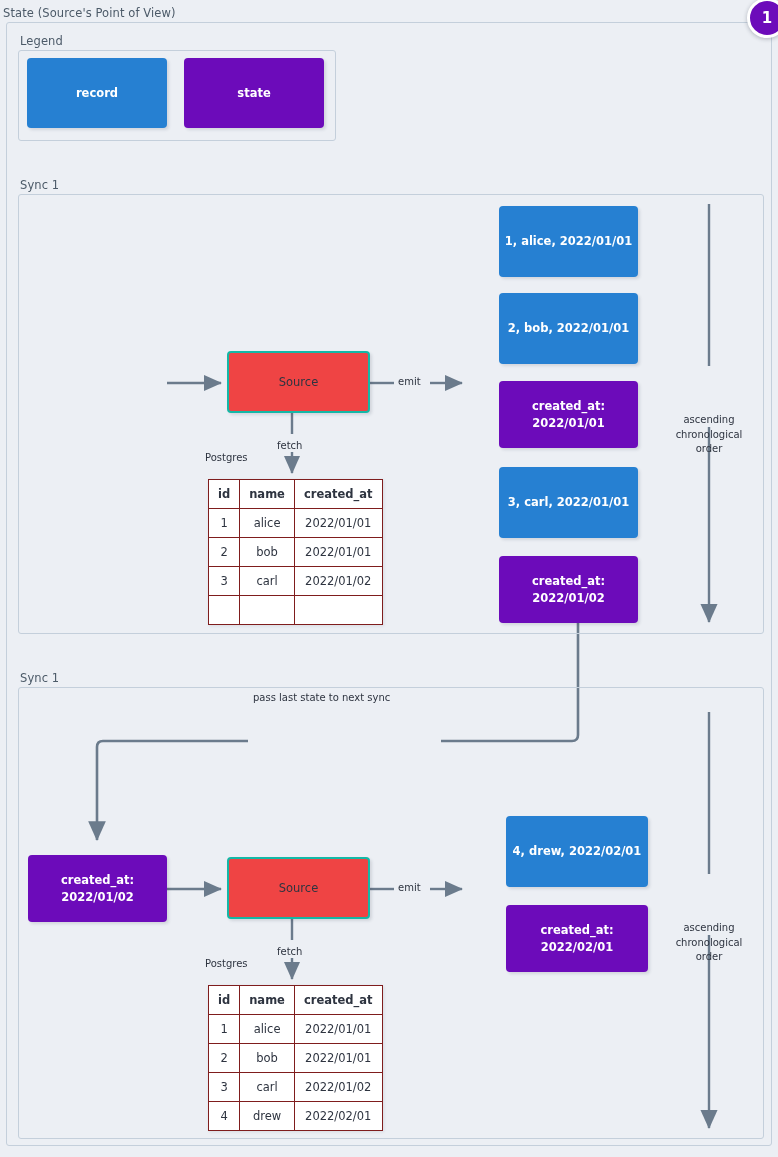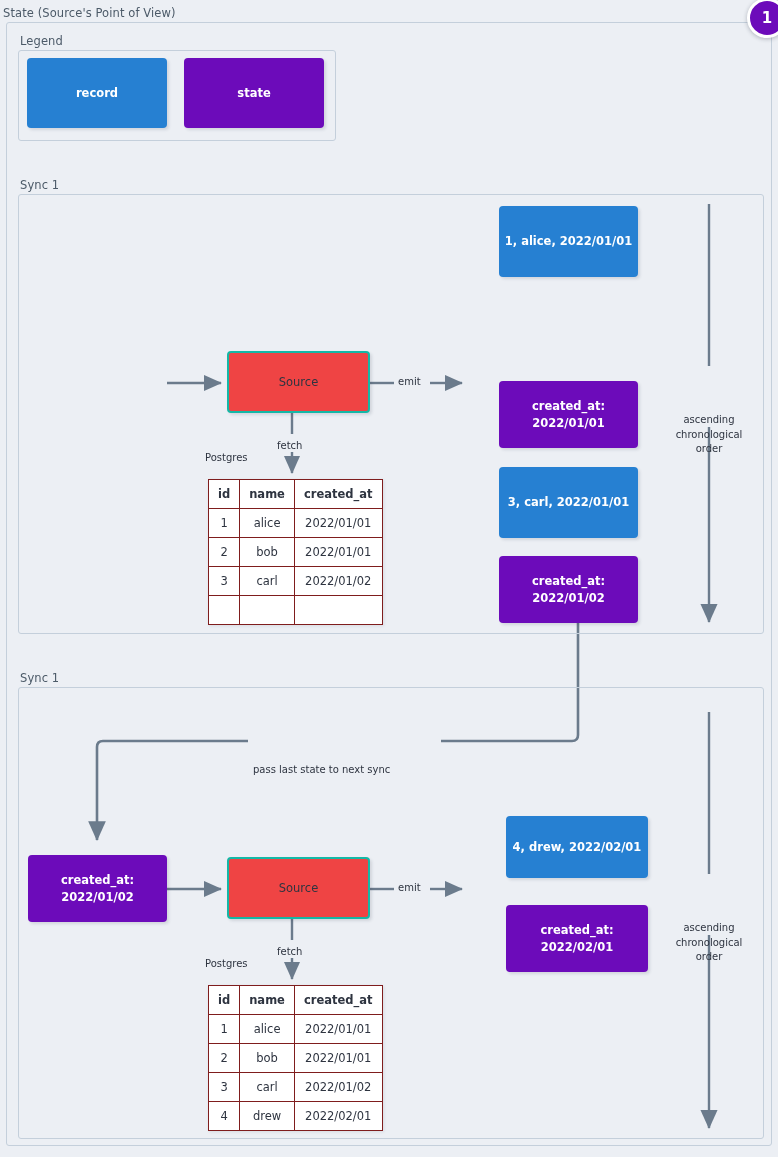--- a/index.html
+++ b/index.html
@@ -211,38 +211,41 @@
         <td class="empty"></td>
         <td class="empty"></td>
         <td class="empty"></td>
       </tr>
     </tbody>
   </table>
 
   <div class="node record" style="left:499px; top:206px; width:139px; height:71px;">
     <span>1, alice, 2022/01/01</span>
   </div>
+  <div class="node record" style="left:499px; top:293px; width:139px; height:71px;">
+    <span>2, bob, 2022/01/01</span>
+  </div>
   <div class="node state" style="left:499px; top:381px; width:139px; height:67px; flex-direction:column;">
     <span>created_at:</span>
     <span>2022/01/01</span>
   </div>
   <div class="node record" style="left:499px; top:467px; width:139px; height:71px;">
     <span>3, carl, 2022/01/01</span>
   </div>
   <div class="node state" style="left:499px; top:556px; width:139px; height:67px; flex-direction:column;">
     <span>created_at:</span>
     <span>2022/01/02</span>
   </div>
 
   <div class="caption multi" style="left:669px; top:373px; width:80px;">ascending chronological order</div>
 
   <div class="group-label" style="left:20px; top:671px;">Sync 1</div>
   <div class="group" style="left:18px; top:687px; width:746px; height:452px;"></div>
 
-  <div class="caption" style="left:253px; top:764px;">pass last state to next sync</div>
+  <div class="caption" style="left:253px; top:692px;">pass last state to next sync</div>
 
   <div class="node state" style="left:28px; top:855px; width:139px; height:67px; flex-direction:column;">
     <span>created_at:</span>
     <span>2022/01/02</span>
   </div>
 
   <div class="node plain" style="left:227px; top:857px; width:143px; height:62px;">
     <span>Source</span>
   </div>
 
@@ -275,21 +278,21 @@
         <td>2022/01/02</td>
       </tr>
       <tr>
         <td>4</td>
         <td>drew</td>
         <td>2022/02/01</td>
       </tr>
     </tbody>
   </table>
 
-  <div class="node record" style="left:506px; top:816px; width:142px; height:62px;">
+  <div class="node record" style="left:506px; top:816px; width:142px; height:71px;">
     <span>4, drew, 2022/02/01</span>
   </div>
   <div class="node state" style="left:506px; top:905px; width:142px; height:67px; flex-direction:column;">
     <span>created_at:</span>
     <span>2022/02/01</span>
   </div>
 
   <div class="caption multi" style="left:669px; top:881px; width:80px;">ascending chronological order</div>
 
   <div class="badge" style="left:747px; top:-2px;">

